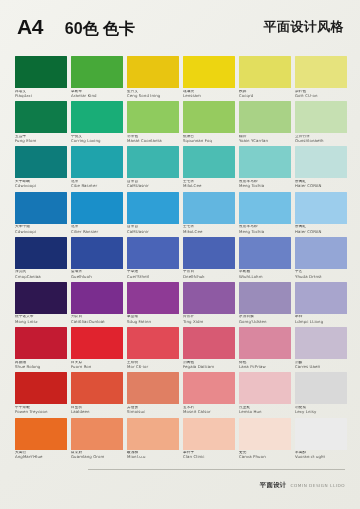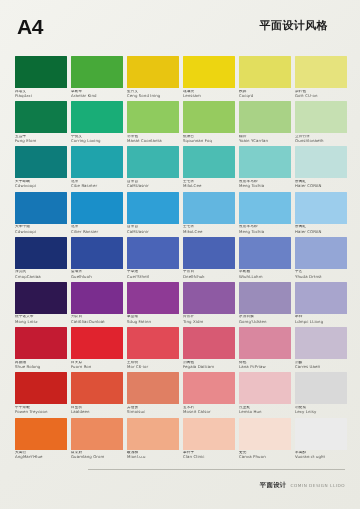--- a/index.html
+++ b/index.html
@@ -50,23 +50,23 @@
   .title-sub {
     margin-top: 3px;
     margin-left: 28px;
     font-size: 6.4px;
     letter-spacing: 0.55px;
     color: #9a9a93;
     font-family: "DejaVu Sans", sans-serif;
   }
   .header-right {
     position: absolute;
-    right: 32px;
+    right: 16px;
     top: 18px;
-    font-size: 11px;
+    font-size: 13px;
     font-weight: bold;
     color: #1d1d1d;
     letter-spacing: 0.4px;
   }
   
   .grid {
     padding: 0 13px 0 15px;
     display: grid;
     grid-template-columns: repeat(6, 1fr);
     column-gap: 4px;
@@ -143,20 +143,21 @@
   }
 </style>
 </head>
 <body>
 
 <div class="page">
 
   <div class="header">
     <div class="title-row">
       <span class="title-a4">A4</span>
+      <span class="title-main">60色 色卡</span>
     </div>
     <div class="header-right">平面设计风格</div>
   </div>
 
   <div class="grid" id="swatch-grid">
       <div class="cell">
         <div class="swatch" style="background: rgb(11, 107, 53);"></div>
         <div class="labels">
           <span class="lbl-cn">祥瑞文</span>
           <span class="lbl-en">Piaqdzxi</span>

